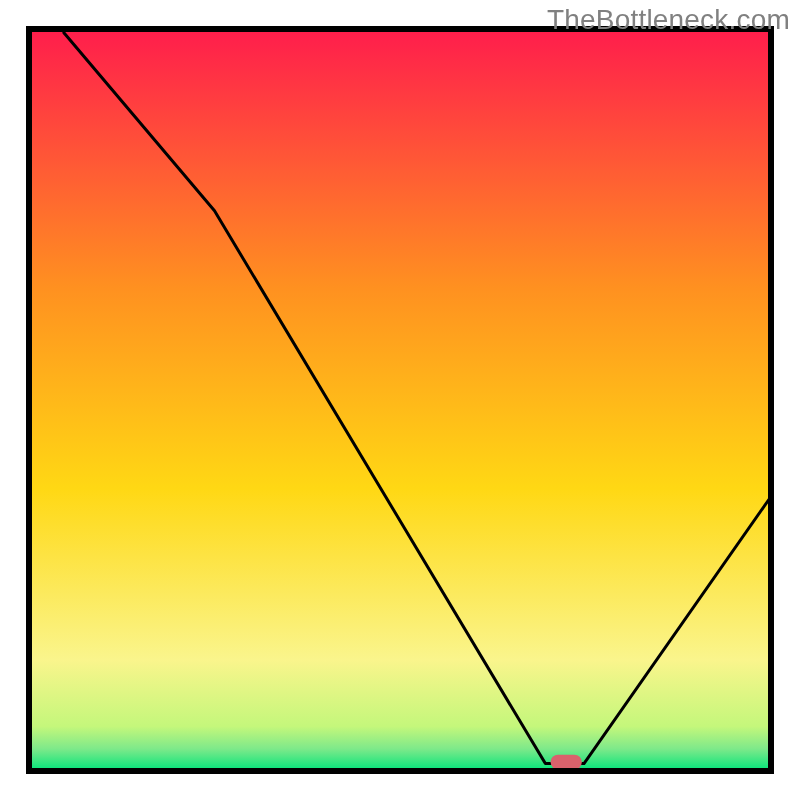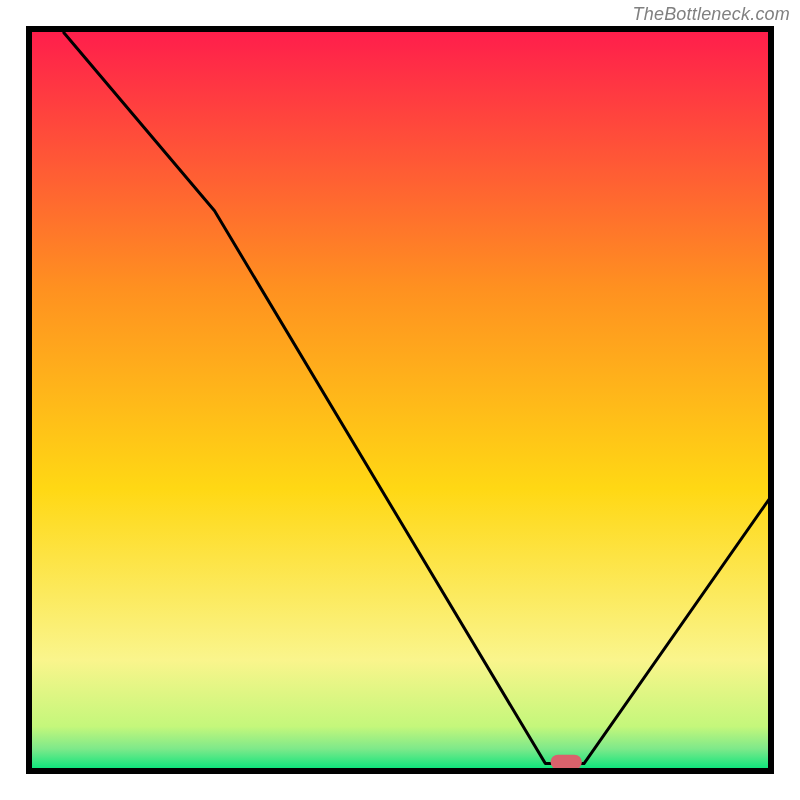--- a/index.html
+++ b/index.html
@@ -13,25 +13,24 @@
   }
   .stage {
     position: relative;
     width: 800px;
     height: 800px;
   }
   .attribution {
     position: absolute;
     top: 4px;
     right: 10px;
-    font-size: 18px;
+    font-size: 28px;
     color: #808080;
     font-family: Arial, sans-serif;
     letter-spacing: 0.2px;
-    font-style: italic;
   }
   svg {
     display: block;
   }
 </style>
 </head>
 <body>
 
 <div class="stage">
   <svg id="chart-svg" width="800" height="800" viewBox="0 0 800 800">

